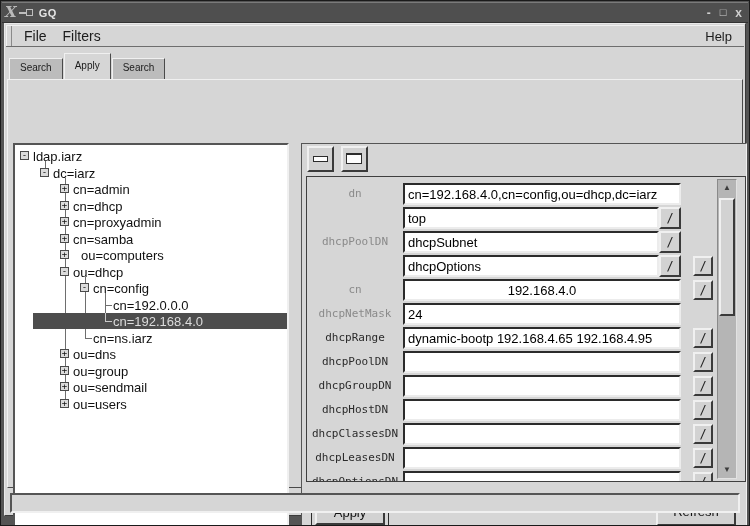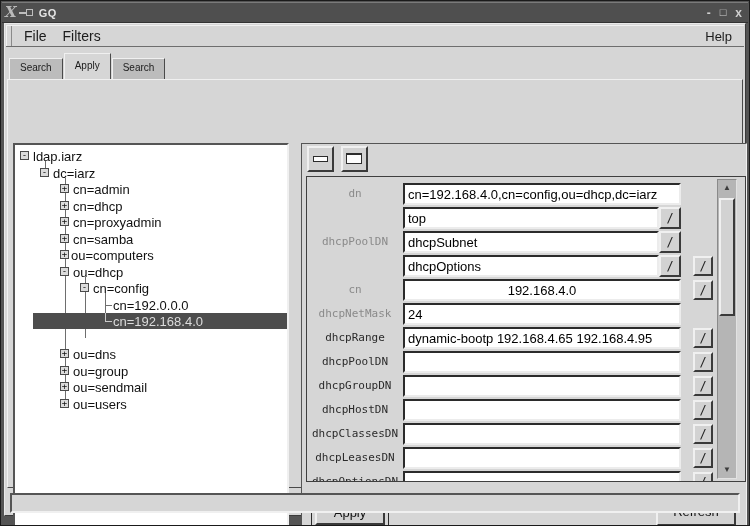--- a/index.html
+++ b/index.html
@@ -123,39 +123,43 @@
             <div class="trow" style="top: 69px;">
               <span class="expander" style="left: 45px;">+</span>
               <span class="lbl" style="left: 58px;">cn=proxyadmin</span>
             </div>
             <div class="trow" style="top: 85.5px;">
               <span class="expander" style="left: 45px;">+</span>
               <span class="lbl" style="left: 58px;">cn=samba</span>
             </div>
             <div class="trow" style="top: 102px;">
               <span class="expander" style="left: 45px;">+</span>
-              <span class="lbl" style="left: 56px;">ou=computers</span>
+              <span class="lbl" style="left: 66px;">ou=computers</span>
             </div>
             <div class="trow" style="top: 118.5px;">
               <span class="expander" style="left: 45px;">-</span>
               <span class="lbl" style="left: 58px;">ou=dhcp</span>
             </div>
             <div class="trow" style="top: 135px;">
               <span class="expander" style="left: 65px;">-</span>
               <span class="lbl" style="left: 78px;">cn=config</span>
             </div>
             <div class="trow" style="top: 151.5px;">
               <span class="stub" style="left: 90px; width: 7px;"></span>
               <span class="lbl" style="left: 98px;">cn=192.0.0.0</span>
             </div>
             <div class="trow sel" style="top: 168px;">
               <span class="selbg"></span>
               <span class="elbow-v" style="left: 90px;"></span>
               <span class="stub" style="left: 90px; width: 7px;"></span>
               <span class="lbl" style="left: 98px;">cn=192.168.4.0</span>
+            </div>
+            <div class="trow" style="top: 184.5px;">
+              <span class="stub" style="left: 70px; width: 7px;"></span>
+              <span class="lbl" style="left: 78px;">cn=ns.iarz</span>
             </div>
             <div class="trow" style="top: 201px;">
               <span class="expander" style="left: 45px;">+</span>
               <span class="lbl" style="left: 58px; text-align: right;">ou=dns</span>
             </div>
             <div class="trow" style="top: 217.5px;">
               <span class="expander" style="left: 45px;">+</span>
               <span class="lbl" style="left: 58px;">ou=group</span>
             </div>
             <div class="trow" style="top: 234px;">

